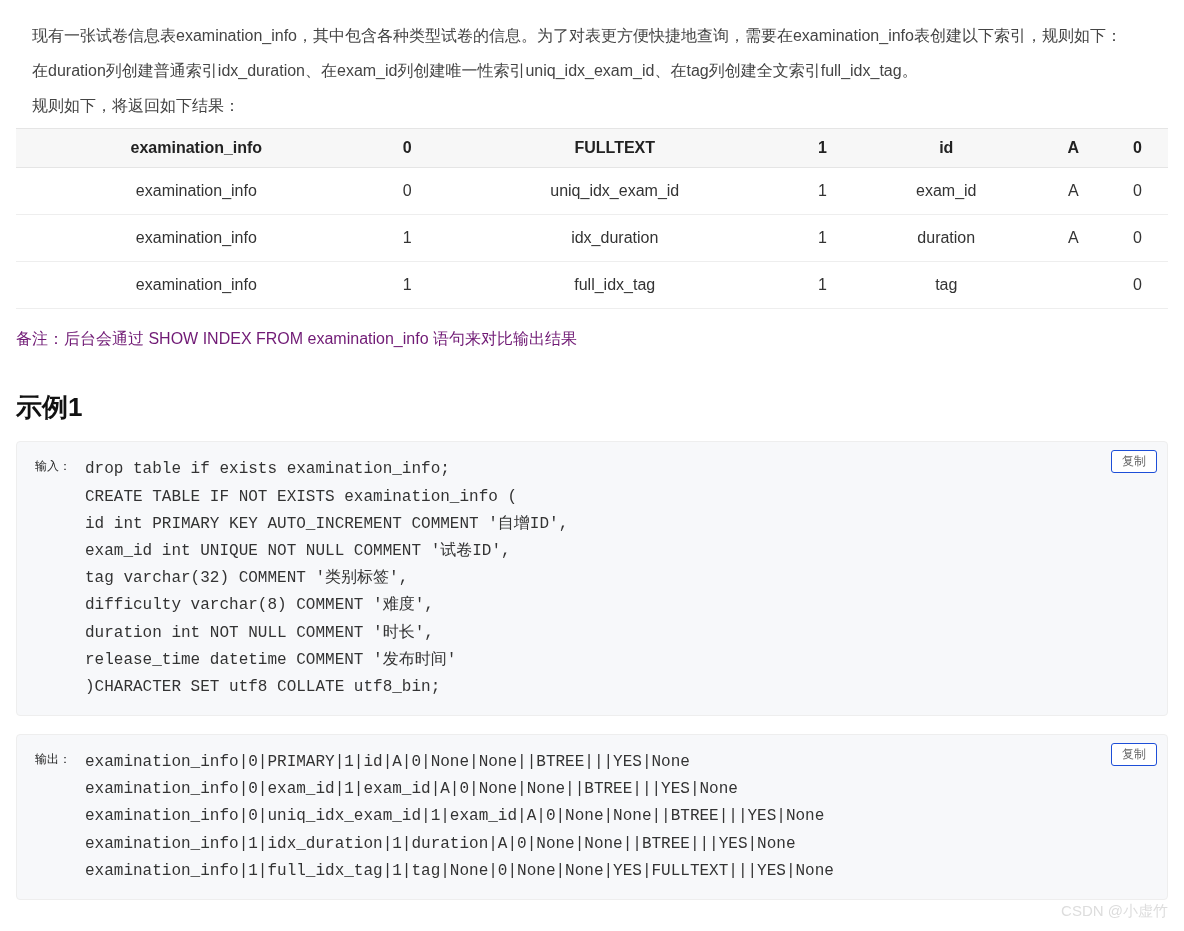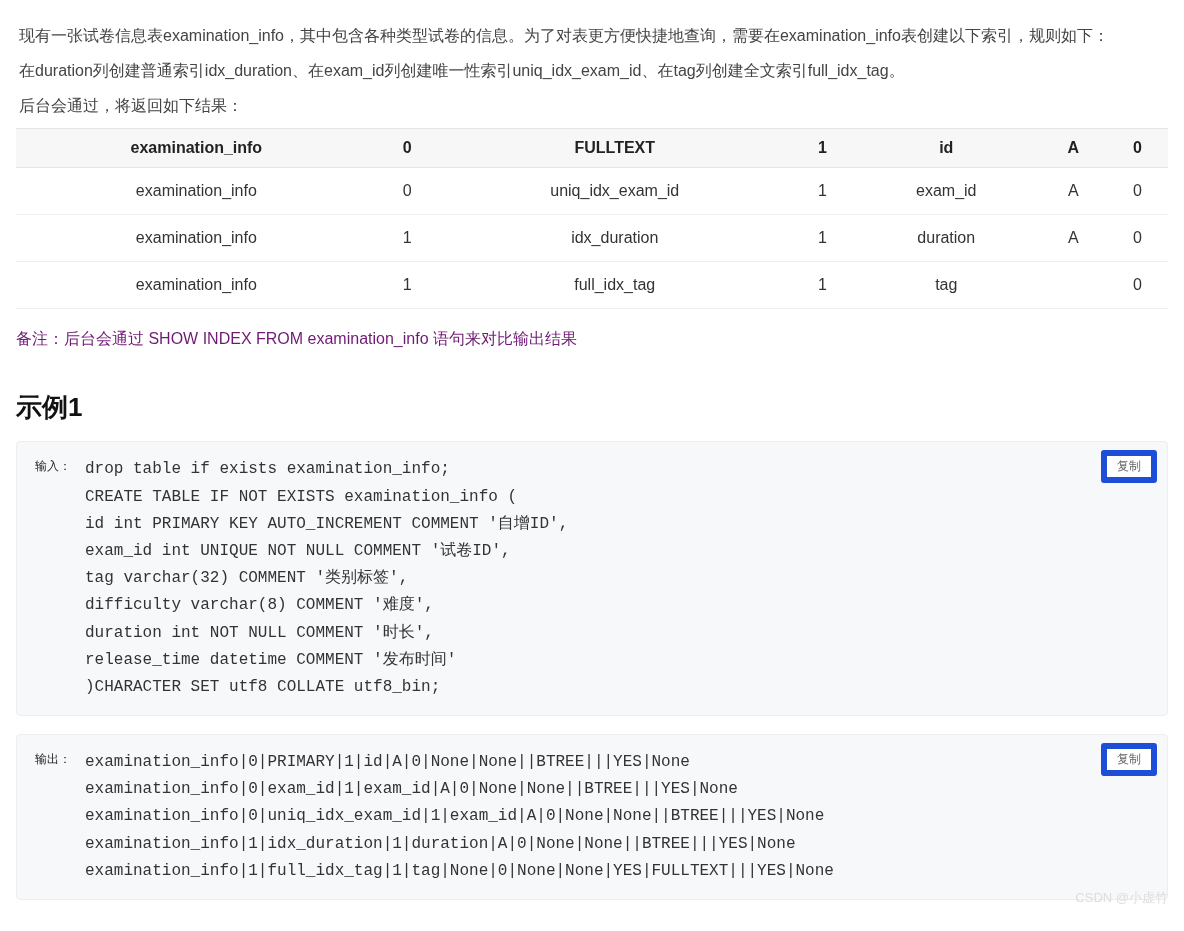--- a/index.html
+++ b/index.html
@@ -8,21 +8,21 @@
     padding: 16px;
     font-family: -apple-system, BlinkMacSystemFont, "PingFang SC", "Helvetica Neue", Arial, sans-serif;
     font-size: 16px;
     color: #333;
     background: #fff;
     width: 1184px;
   }
   .para {
     line-height: 1.8;
     color: #444;
-    margin: 6px 3px;
+    margin: 6px 16px;
   }
   .table {
     width: 100%;
     border-collapse: collapse;
     margin: 8px 0 16px 0;
     border: 1px solid #e5e5e5;
     border-left: none;
     border-right: none;
   }
   .table thead th {
@@ -72,43 +72,43 @@
   .code-content {
     display: inline-block;
     vertical-align: top;
     white-space: pre;
   }
   .copy-btn {
     position: absolute;
     top: 8px;
     right: 10px;
     background: #fff;
-    border: 6px solid #1d4ed8;
+    border: 1px solid #1d4ed8;
     color: #666;
     font-size: 12px;
     padding: 2px 10px;
     border-radius: 3px;
     cursor: pointer;
     font-family: -apple-system, BlinkMacSystemFont, "PingFang SC", Arial, sans-serif;
   }
   .watermark {
     position: fixed;
-    bottom: 24px;
+    bottom: 10px;
     right: 16px;
     color: #ddd;
-    font-size: 13px;
+    font-size: 15px;
     pointer-events: none;
   }
 </style>
 </head>
 <body>
 
 <p class="para">现有一张试卷信息表examination_info，其中包含各种类型试卷的信息。为了对表更方便快捷地查询，需要在examination_info表创建以下索引，规则如下：</p>
 <p class="para">在duration列创建普通索引idx_duration、在exam_id列创建唯一性索引uniq_idx_exam_id、在tag列创建全文索引full_idx_tag。</p>
-<p class="para">后台会通过，将返回如下结果：</p>
+<p class="para">规则如下，将返回如下结果：</p>
 
 <table class="table">
   <thead>
     <tr>
       <th>examination_info</th>
       <th>0</th>
       <th>FULLTEXT</th>
       <th>1</th>
       <th>id</th>
       <th>A</th>

